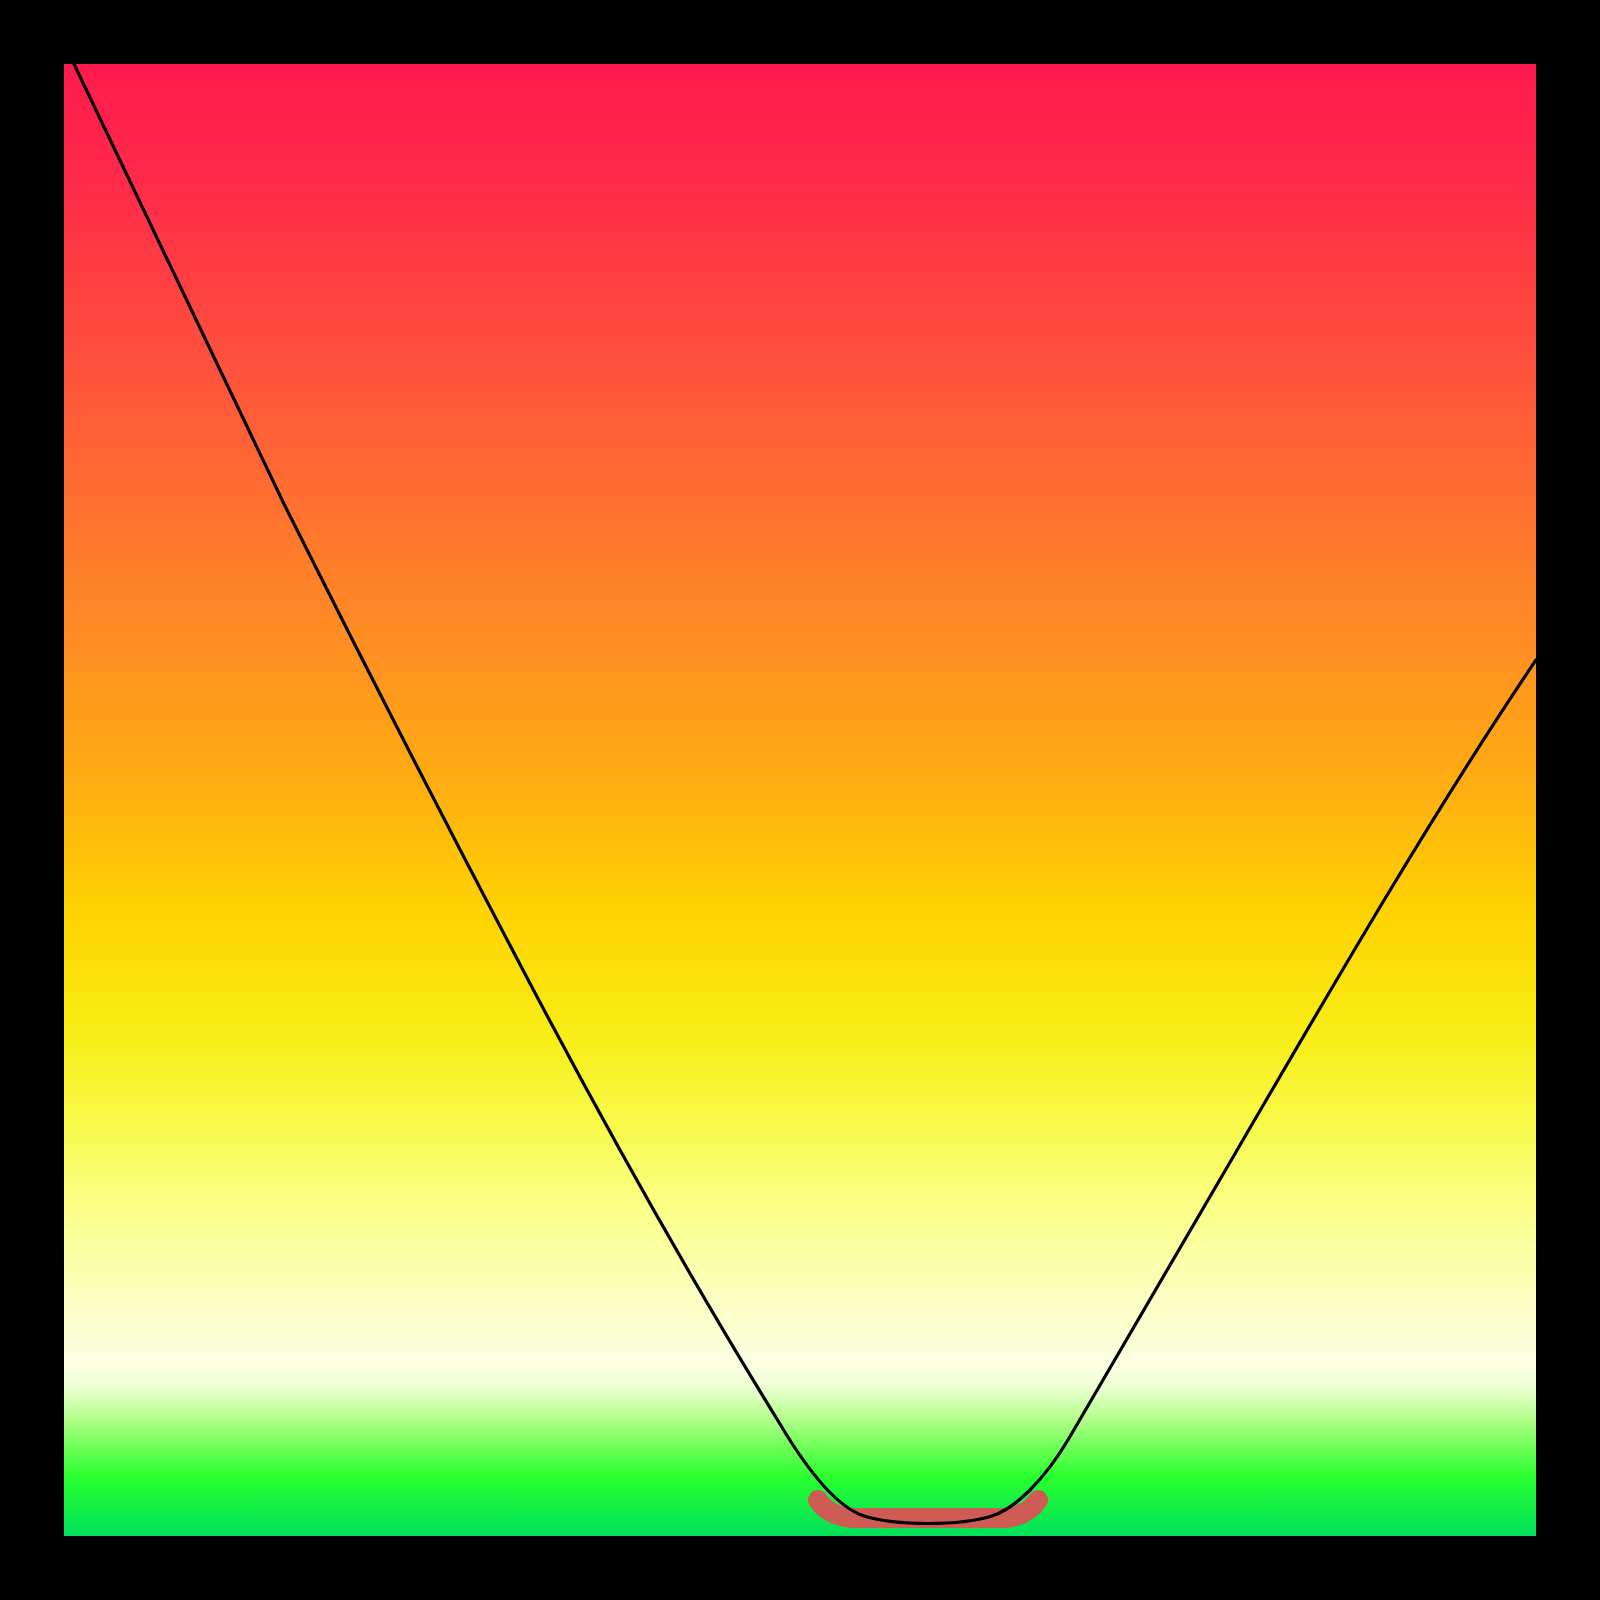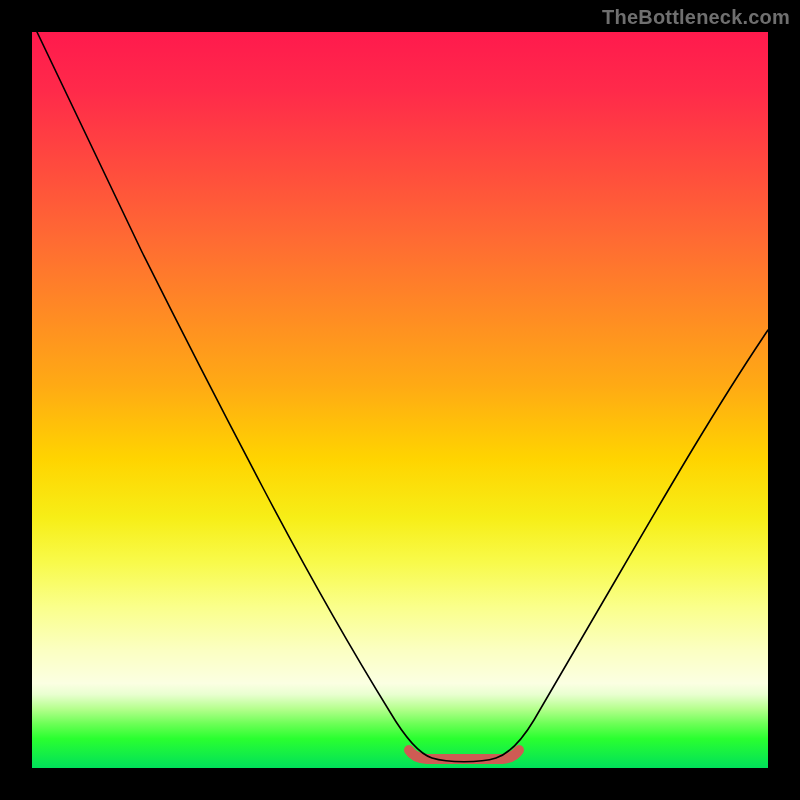--- a/index.html
+++ b/index.html
@@ -77,21 +77,20 @@
     stroke: #ce5b54;
     stroke-width: 10;
     stroke-linecap: round;
     stroke-linejoin: round;
   }
 </style>
 </head>
 <body>
 
 <div class="frame">
-  <div class="watermark">TheBottleneck.com</div>
 
   <div class="plot-area">
     <svg class="curve" viewBox="0 0 736 736">
 
       <path class="valley-band" d="M 377 718
                Q 382 726 395 727
                L 470 727
                Q 482 726 487 718"></path>
 
       <path class="curve-line" d="M 5 0

